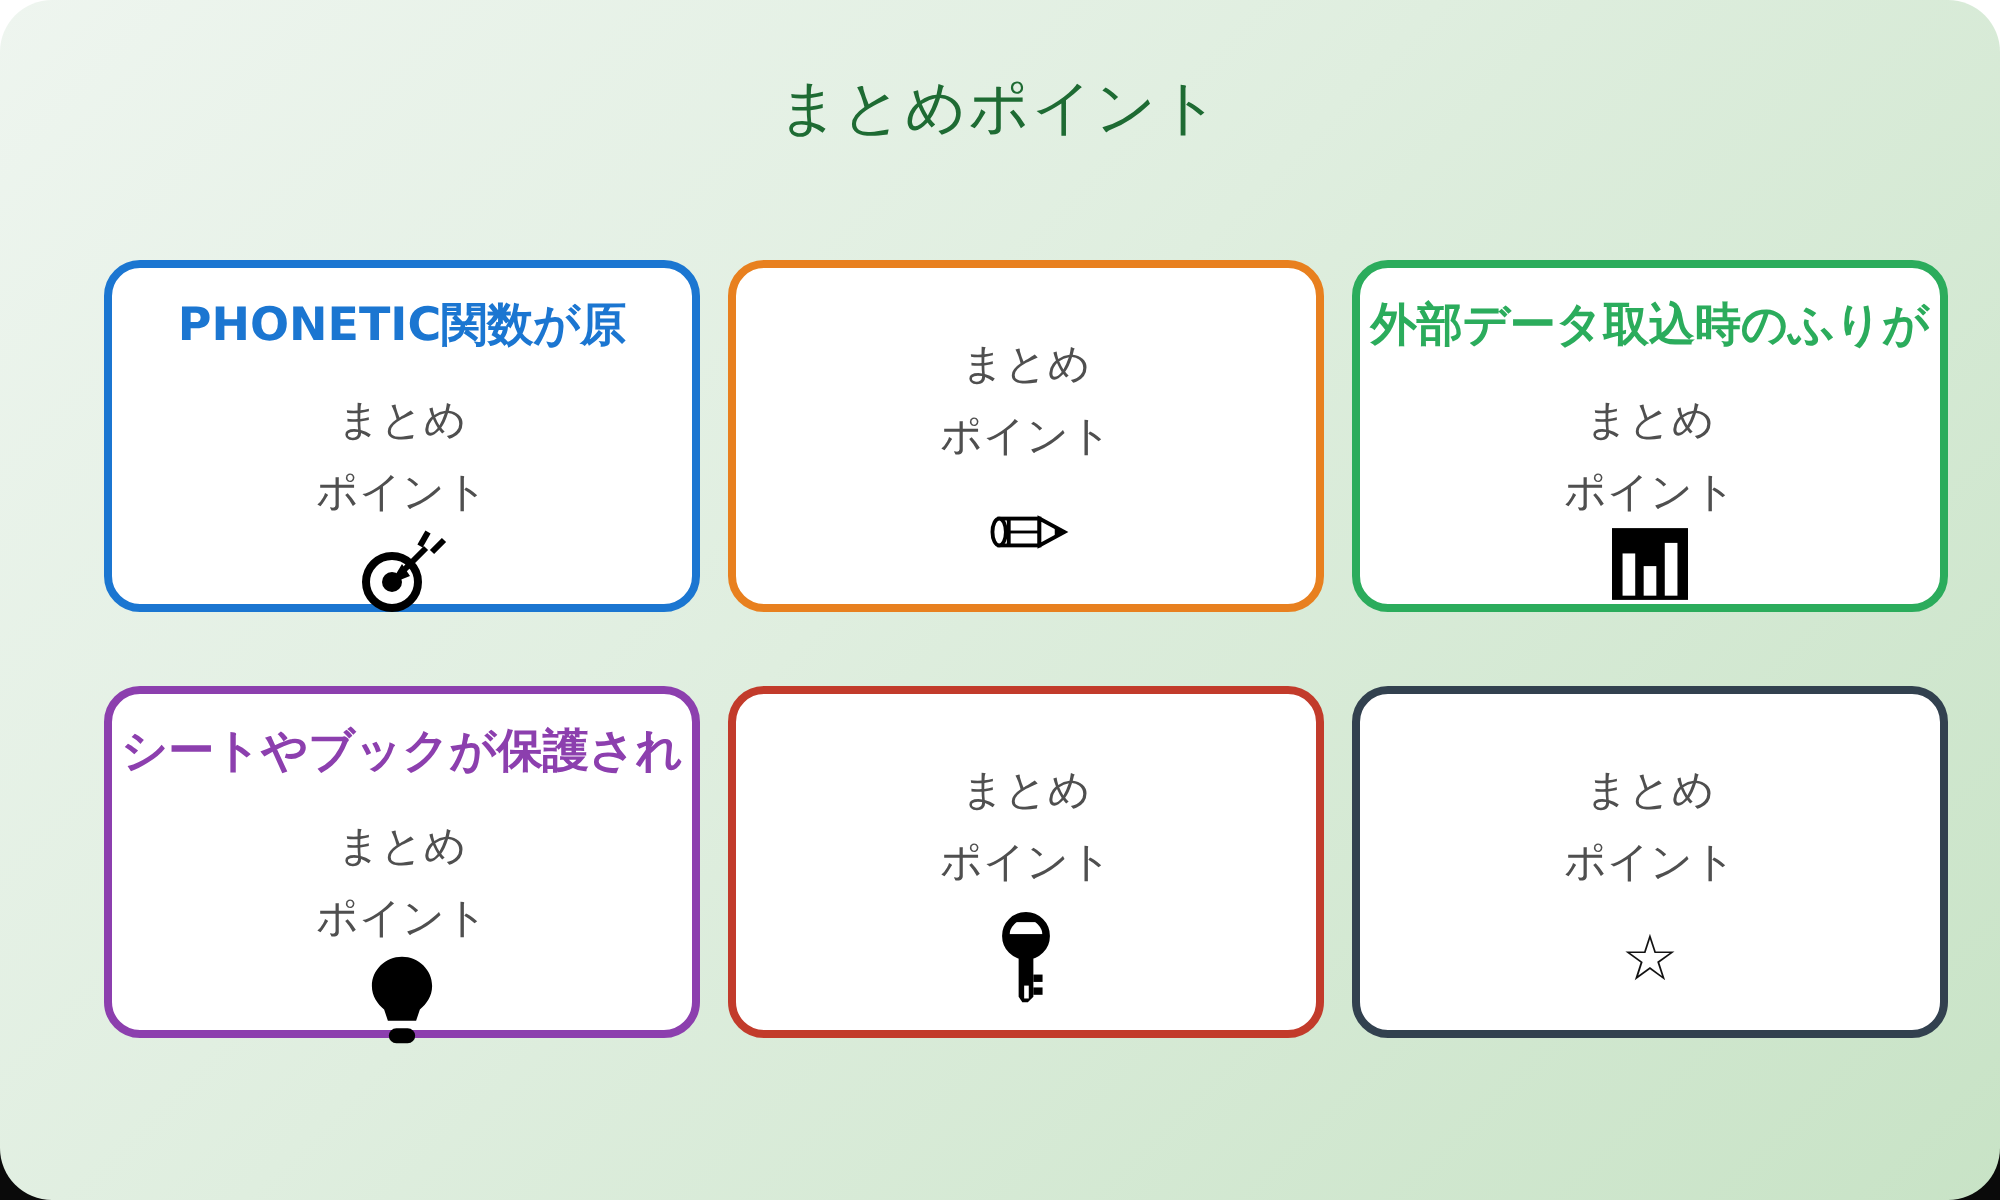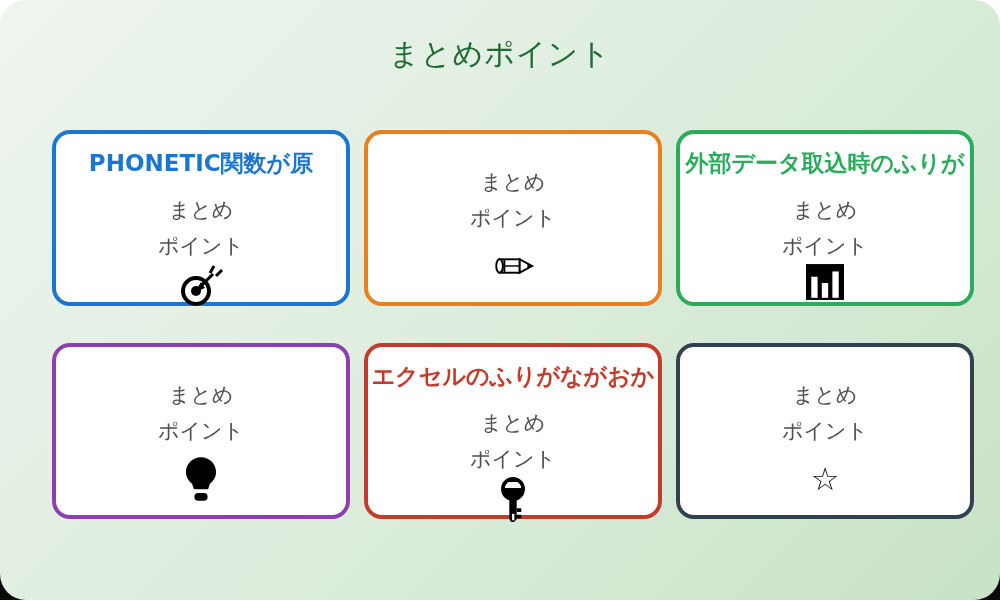--- a/index.html
+++ b/index.html
@@ -119,36 +119,36 @@
         <svg width="38" height="36" viewBox="0 0 36 34">
           <rect x="0" y="0" width="36" height="34" fill="#000"></rect>
           <rect x="5" y="12" width="6" height="20" fill="#fff"></rect>
           <rect x="15" y="18" width="6" height="14" fill="#fff"></rect>
           <rect x="25" y="7" width="6" height="25" fill="#fff"></rect>
         </svg>
       </div>
     </div>
 
     <div class="card" style="--accent: #8C3FAE;">
+      <div class="card-title">
+        <span class="card-title-text">シートやブックが保護され</span>
+      </div>
       <div class="card-subtitle">
         <div>まとめ</div>
         <div>ポイント</div>
       </div>
       <div class="card-icon">
         <svg width="32" height="46" viewBox="0 0 34 48">
           <path d="M17 1 C25.8 1 33 8 33 16.5 C33 22 30 26 26.5 29 L24.5 35 L9.5 35 L7.5 29 C4 26 1 22 1 16.5 C1 8 8.2 1 17 1 Z" fill="#000"></path>
           <rect x="10" y="39" width="14" height="8" rx="4" fill="#000"></rect>
         </svg>
       </div>
     </div>
 
     <div class="card" style="--accent: #C23B2B;">
-      <div class="card-title">
-        <span class="card-title-text">エクセルのふりがながおか</span>
-      </div>
       <div class="card-subtitle">
         <div>まとめ</div>
         <div>ポイント</div>
       </div>
       <div class="card-icon">
         <svg width="30" height="46" viewBox="0 0 32 50">
           <circle cx="16" cy="13" r="12" fill="#000"></circle>
           <rect x="7" y="5.5" width="18" height="6.5" fill="#fff"></rect>
           <circle cx="16" cy="13" r="11" fill="none" stroke="#000" stroke-width="4"></circle>
           <path d="M12 24 L20 24 L20 46 L17 49 L14 49 L12 46 Z" fill="#000"></path>

